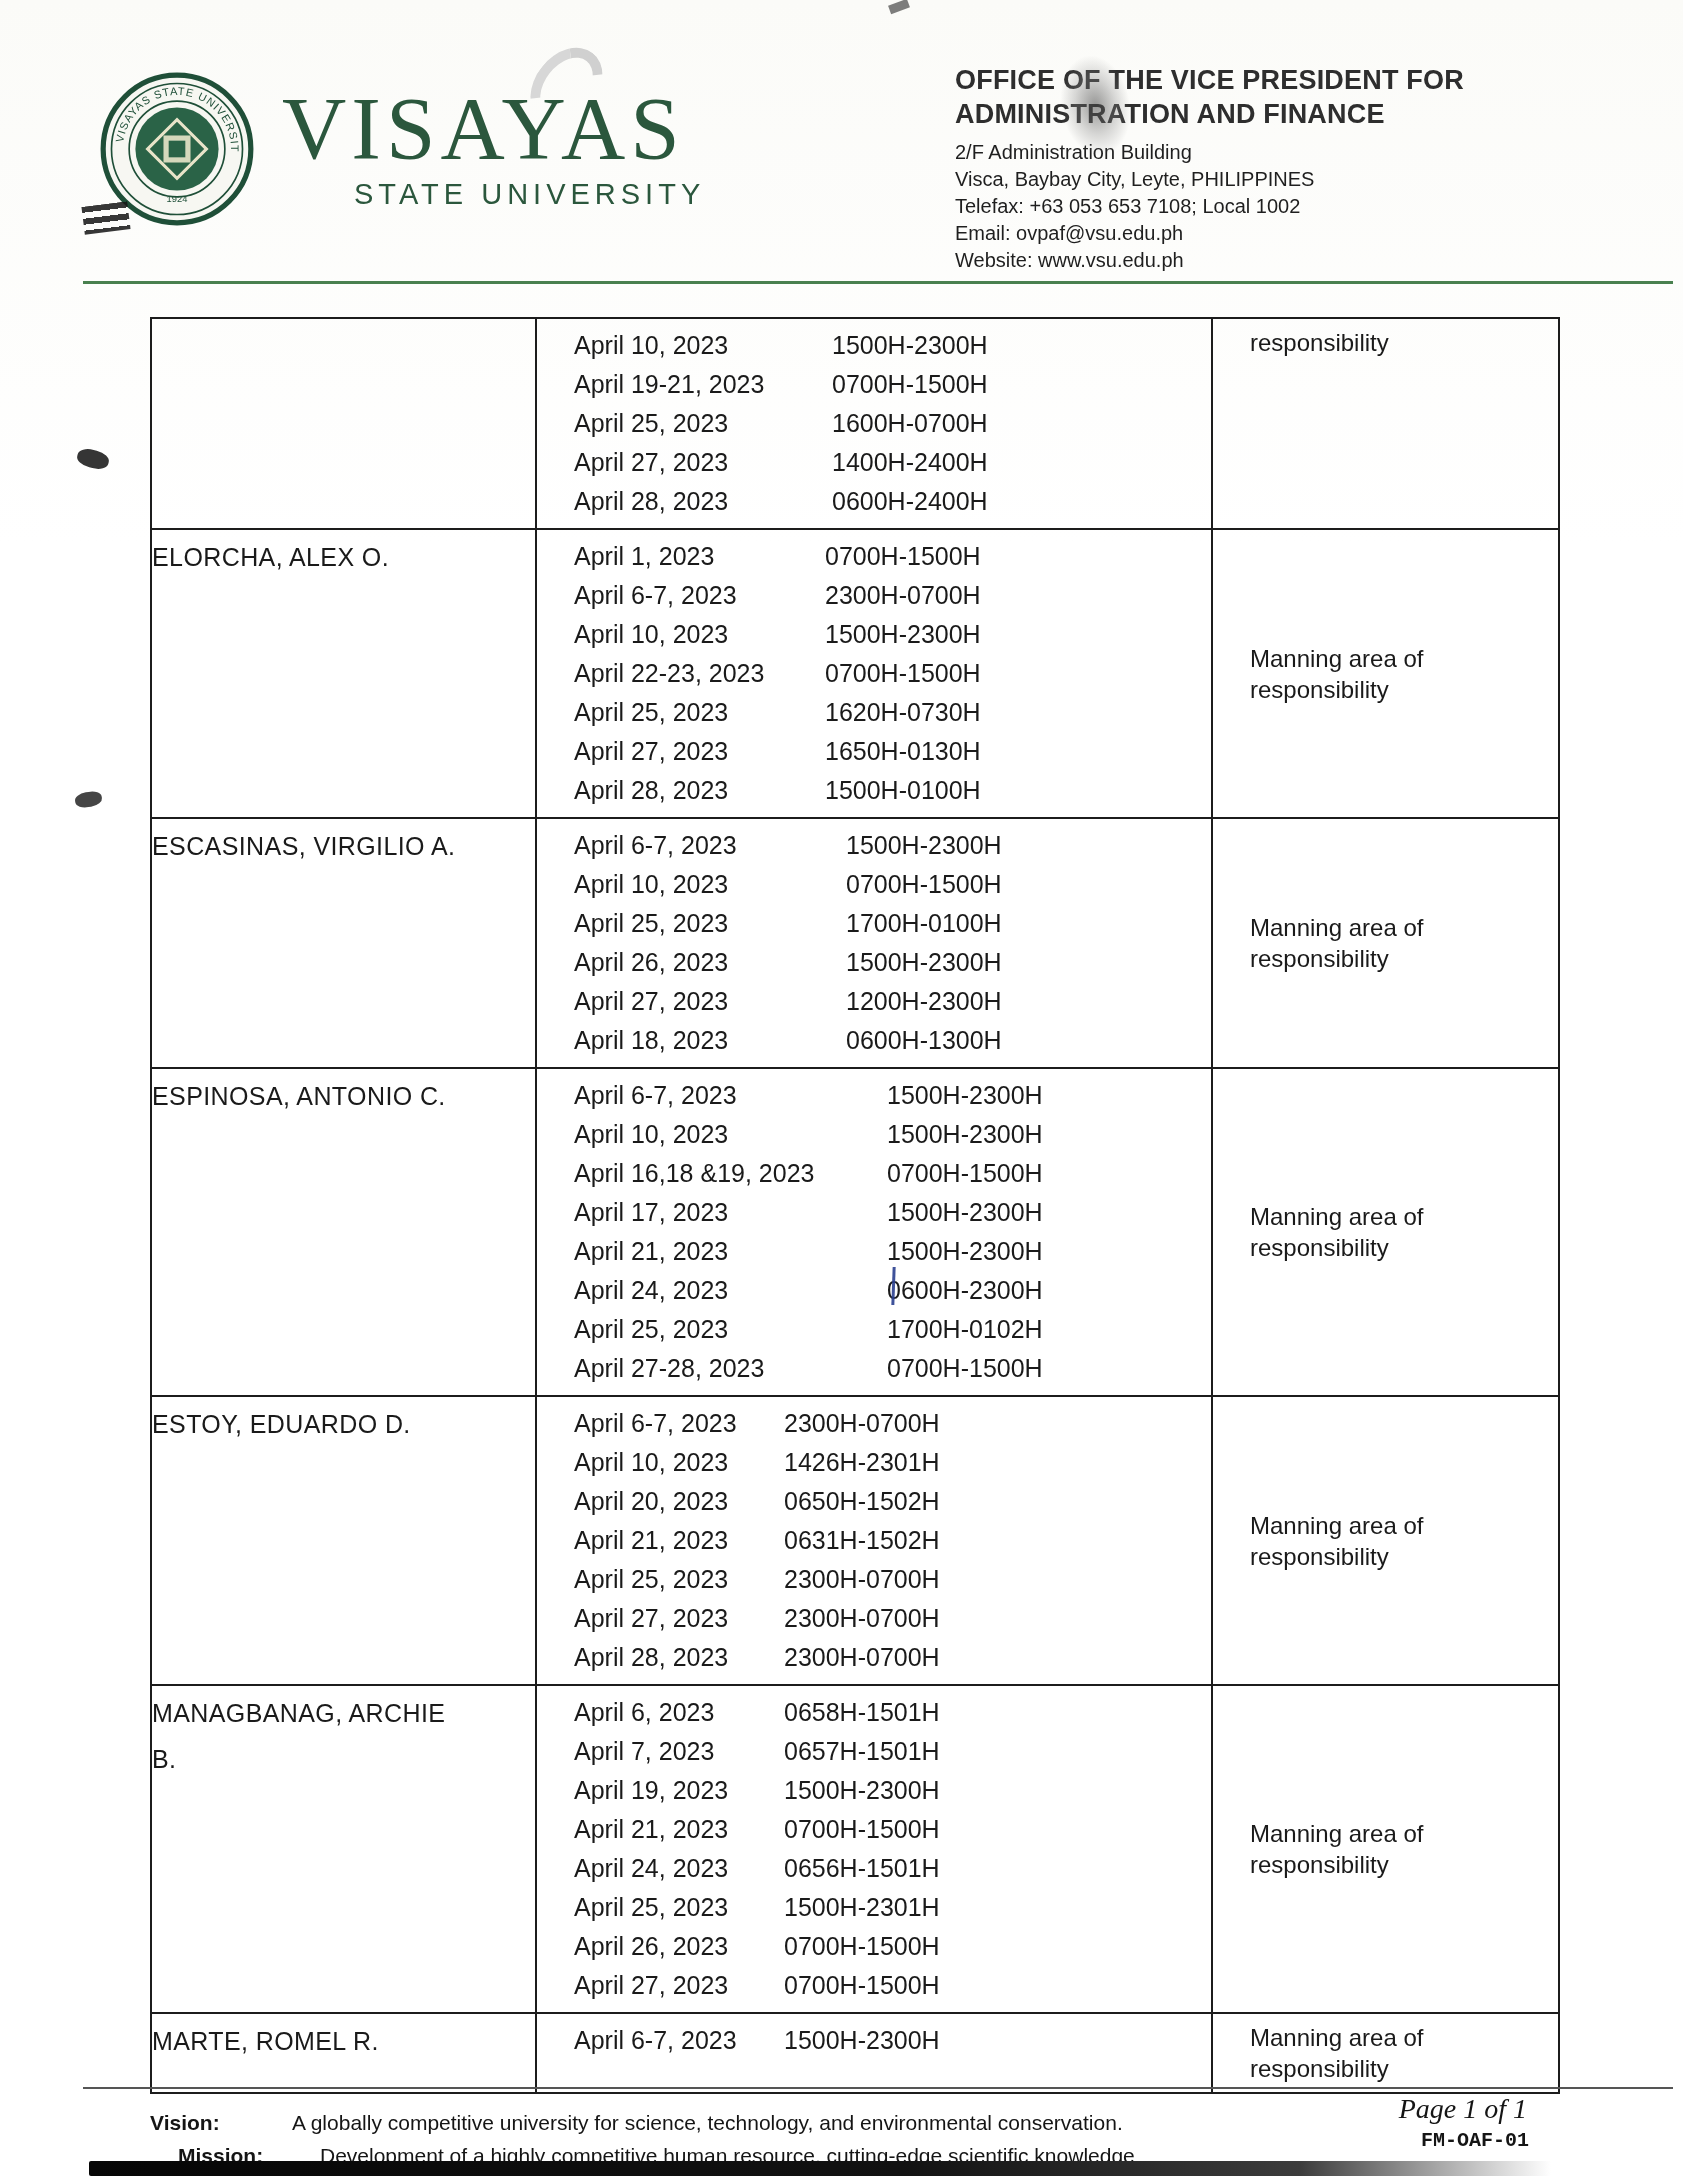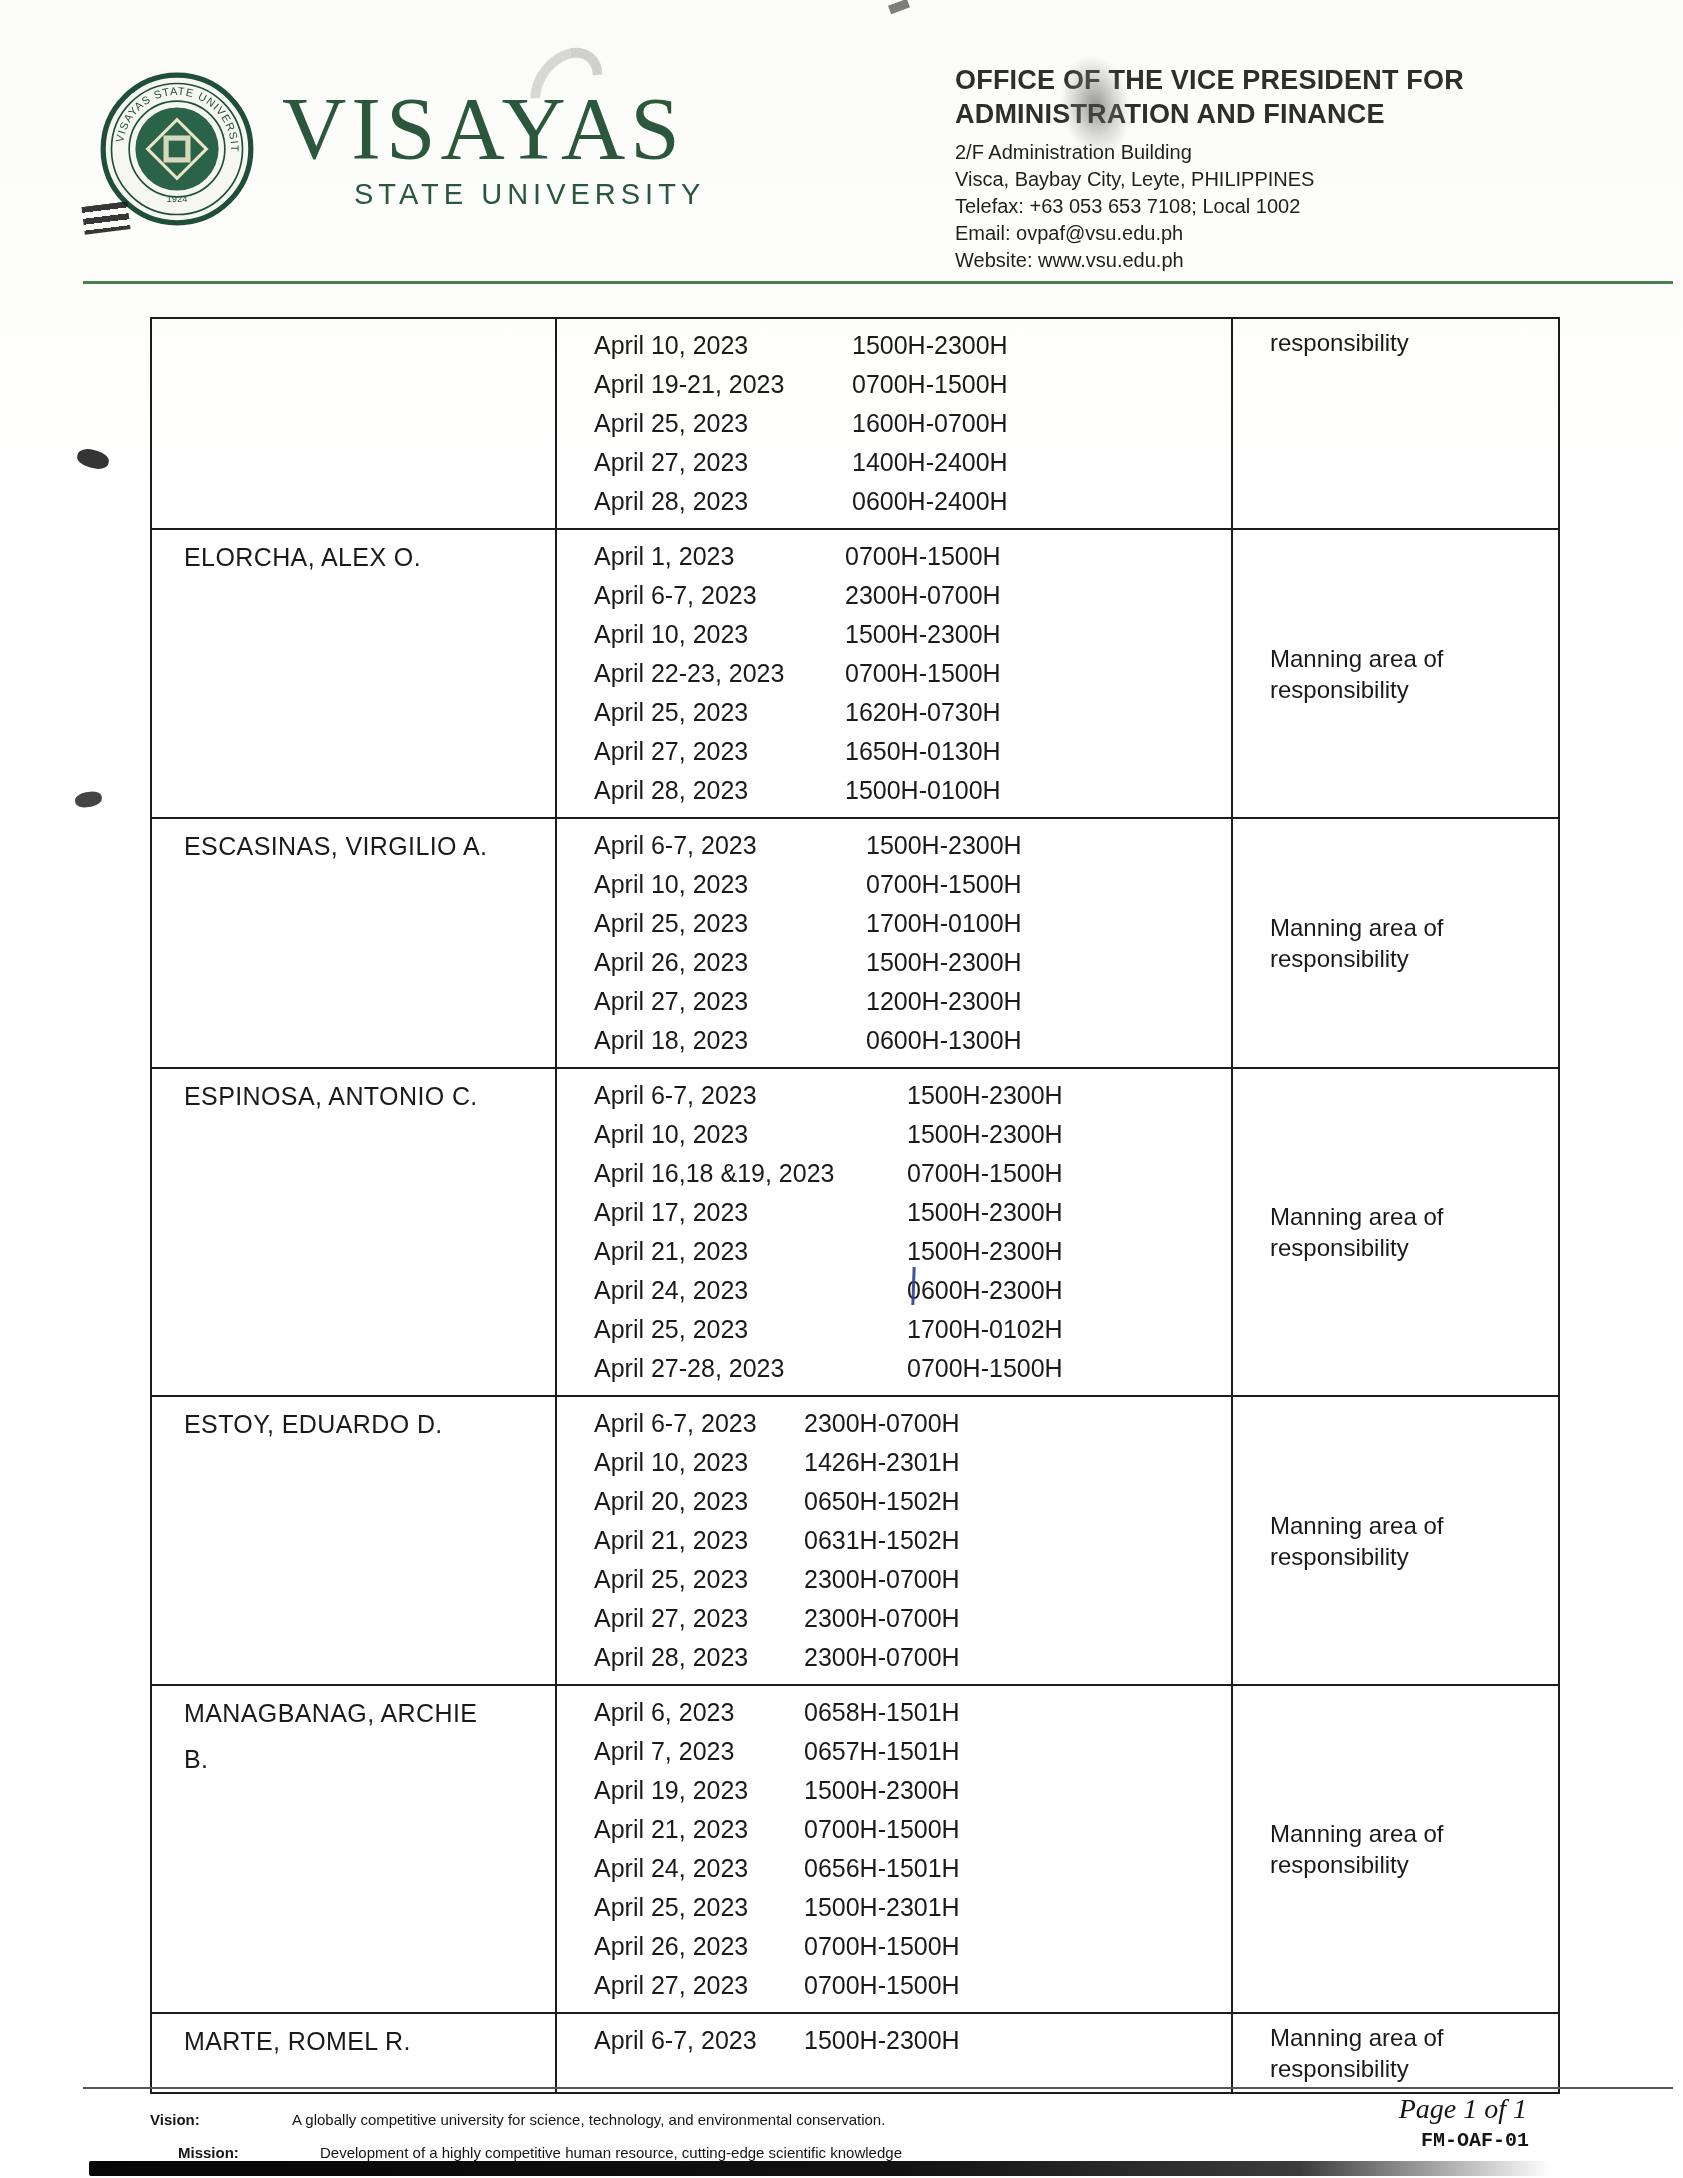--- a/index.html
+++ b/index.html
@@ -30,22 +30,21 @@
   
   .sched-table {
     position:absolute; left:150px; top:317px; width:1410px;
     border:2px solid #1c1c1c; display:flex; flex-direction:column;
     font-size:25px; color:#1a1a1a;
   }
   .trow { display:flex; border-top:2px solid #1c1c1c;gap:23px; }
   .trow.row-0 { border-top:none; }
   .cell-name {
     width:385px; flex:0 0 385px; border-right:2px solid #1c1c1c;
-    padding:4px 10px 4px 12px;
-    margin-left:20px;
+    padding:4px 10px 4px 0;
   }
   .name-text { white-space:pre-line; line-height:46px; letter-spacing:0.4px; }
   .cell-sched {
     width:653px; flex:0 0 653px; border-right:2px solid #1c1c1c;
     padding:7px 0 7px 14px;
   }
   .sched-line { display:flex; line-height:39px; }
   .sched-line .d { flex:0 0 auto; }
   .row-0 .d { width:258px; }
   .row-1 .d { width:251px; }
@@ -68,21 +67,21 @@
     background:#2a3f8f; transform:rotate(2deg); opacity:.9;
   }
 
   
   .footer-rule { position:absolute; left:83px; top:2087px; width:1590px; height:2px; background:#555; }
   .page-label {
     position:absolute; top:2093px; right:156px;
     font-family:"Liberation Serif", serif; font-style:italic; font-size:28px; color:#151515;
   }
   .form-code { position:absolute; top:2129px; right:154px; font-size:20px; font-weight:bold; color:#151515;font-family:Liberation Mono, monospace; }
-  .vm-row { position:absolute; left:150px; font-size:15px; color:#151515; display:flex; }
+  .vm-row { position:absolute; left:150px; font-size:21px; color:#151515; display:flex; }
   .vm-row.vision { top:2111px; }
   .vm-row.mission { top:2144px;margin-left:28px; }
   .vm-label { font-weight:bold; width:142px; flex:0 0 142px; }
   .vm-text { width:1109px; }
 
   
   .curl-artifact {
     position:absolute; left:535px; top:44px; width:63px; height:85px;
     border:10px solid; border-color:#c6c6c6 transparent transparent #cfcfcf;
     border-radius:50%; transform:rotate(38deg); opacity:.8;

